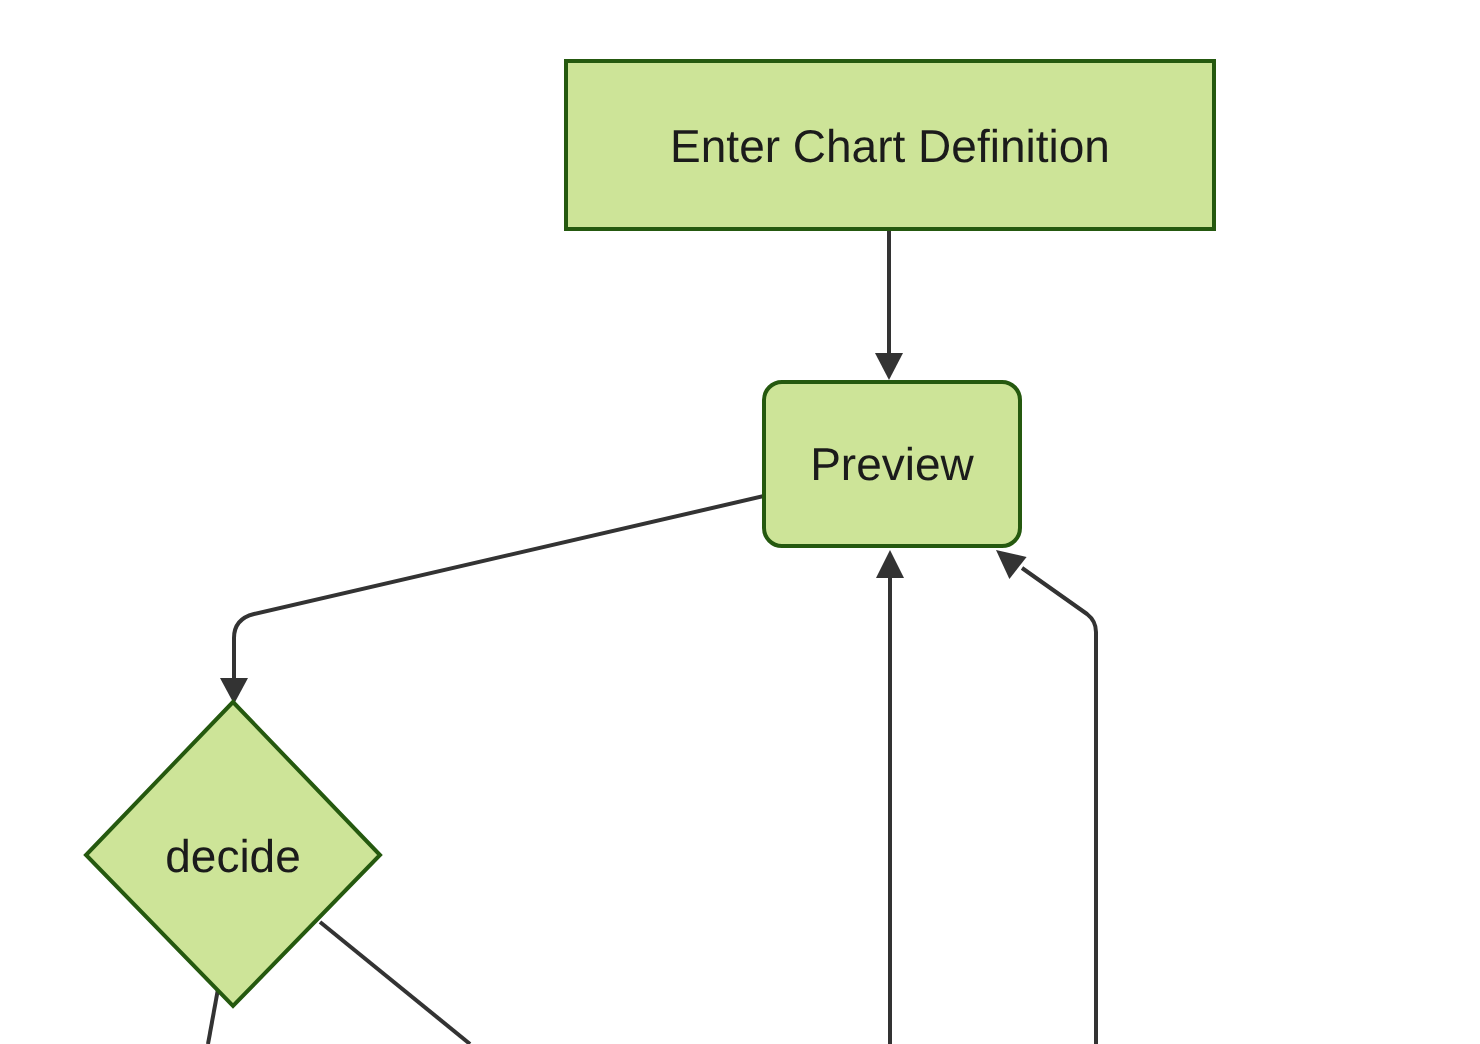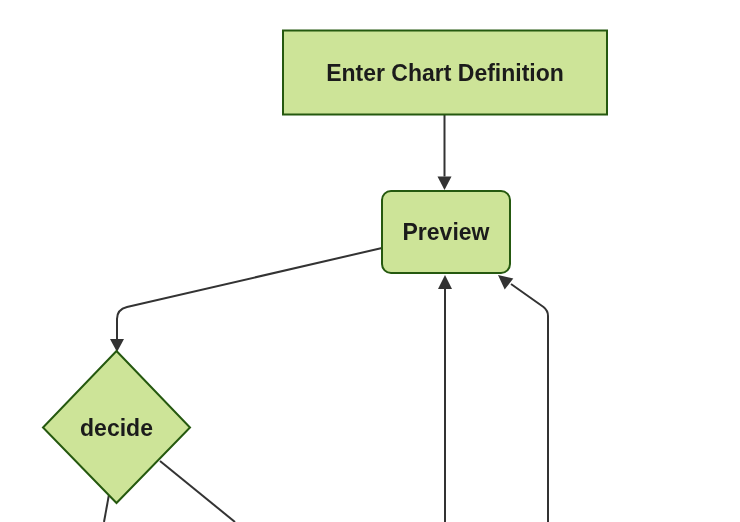--- a/index.html
+++ b/index.html
@@ -8,21 +8,20 @@
     width: 740px;
     height: 522px;
     background: #ffffff;
     overflow: hidden;
     font-family: "Liberation Sans", sans-serif;
   }
   .canvas-wrap {
     position: relative;
     width: 676px;
     height: 522px;
-    font-weight: bold;
   }
   svg { display: block; }
   .edge-line {
     fill: none;
     stroke: #333333;
     stroke-width: 2;
     stroke-linecap: butt;
     stroke-linejoin: round;
   }
   .arrowhead {

